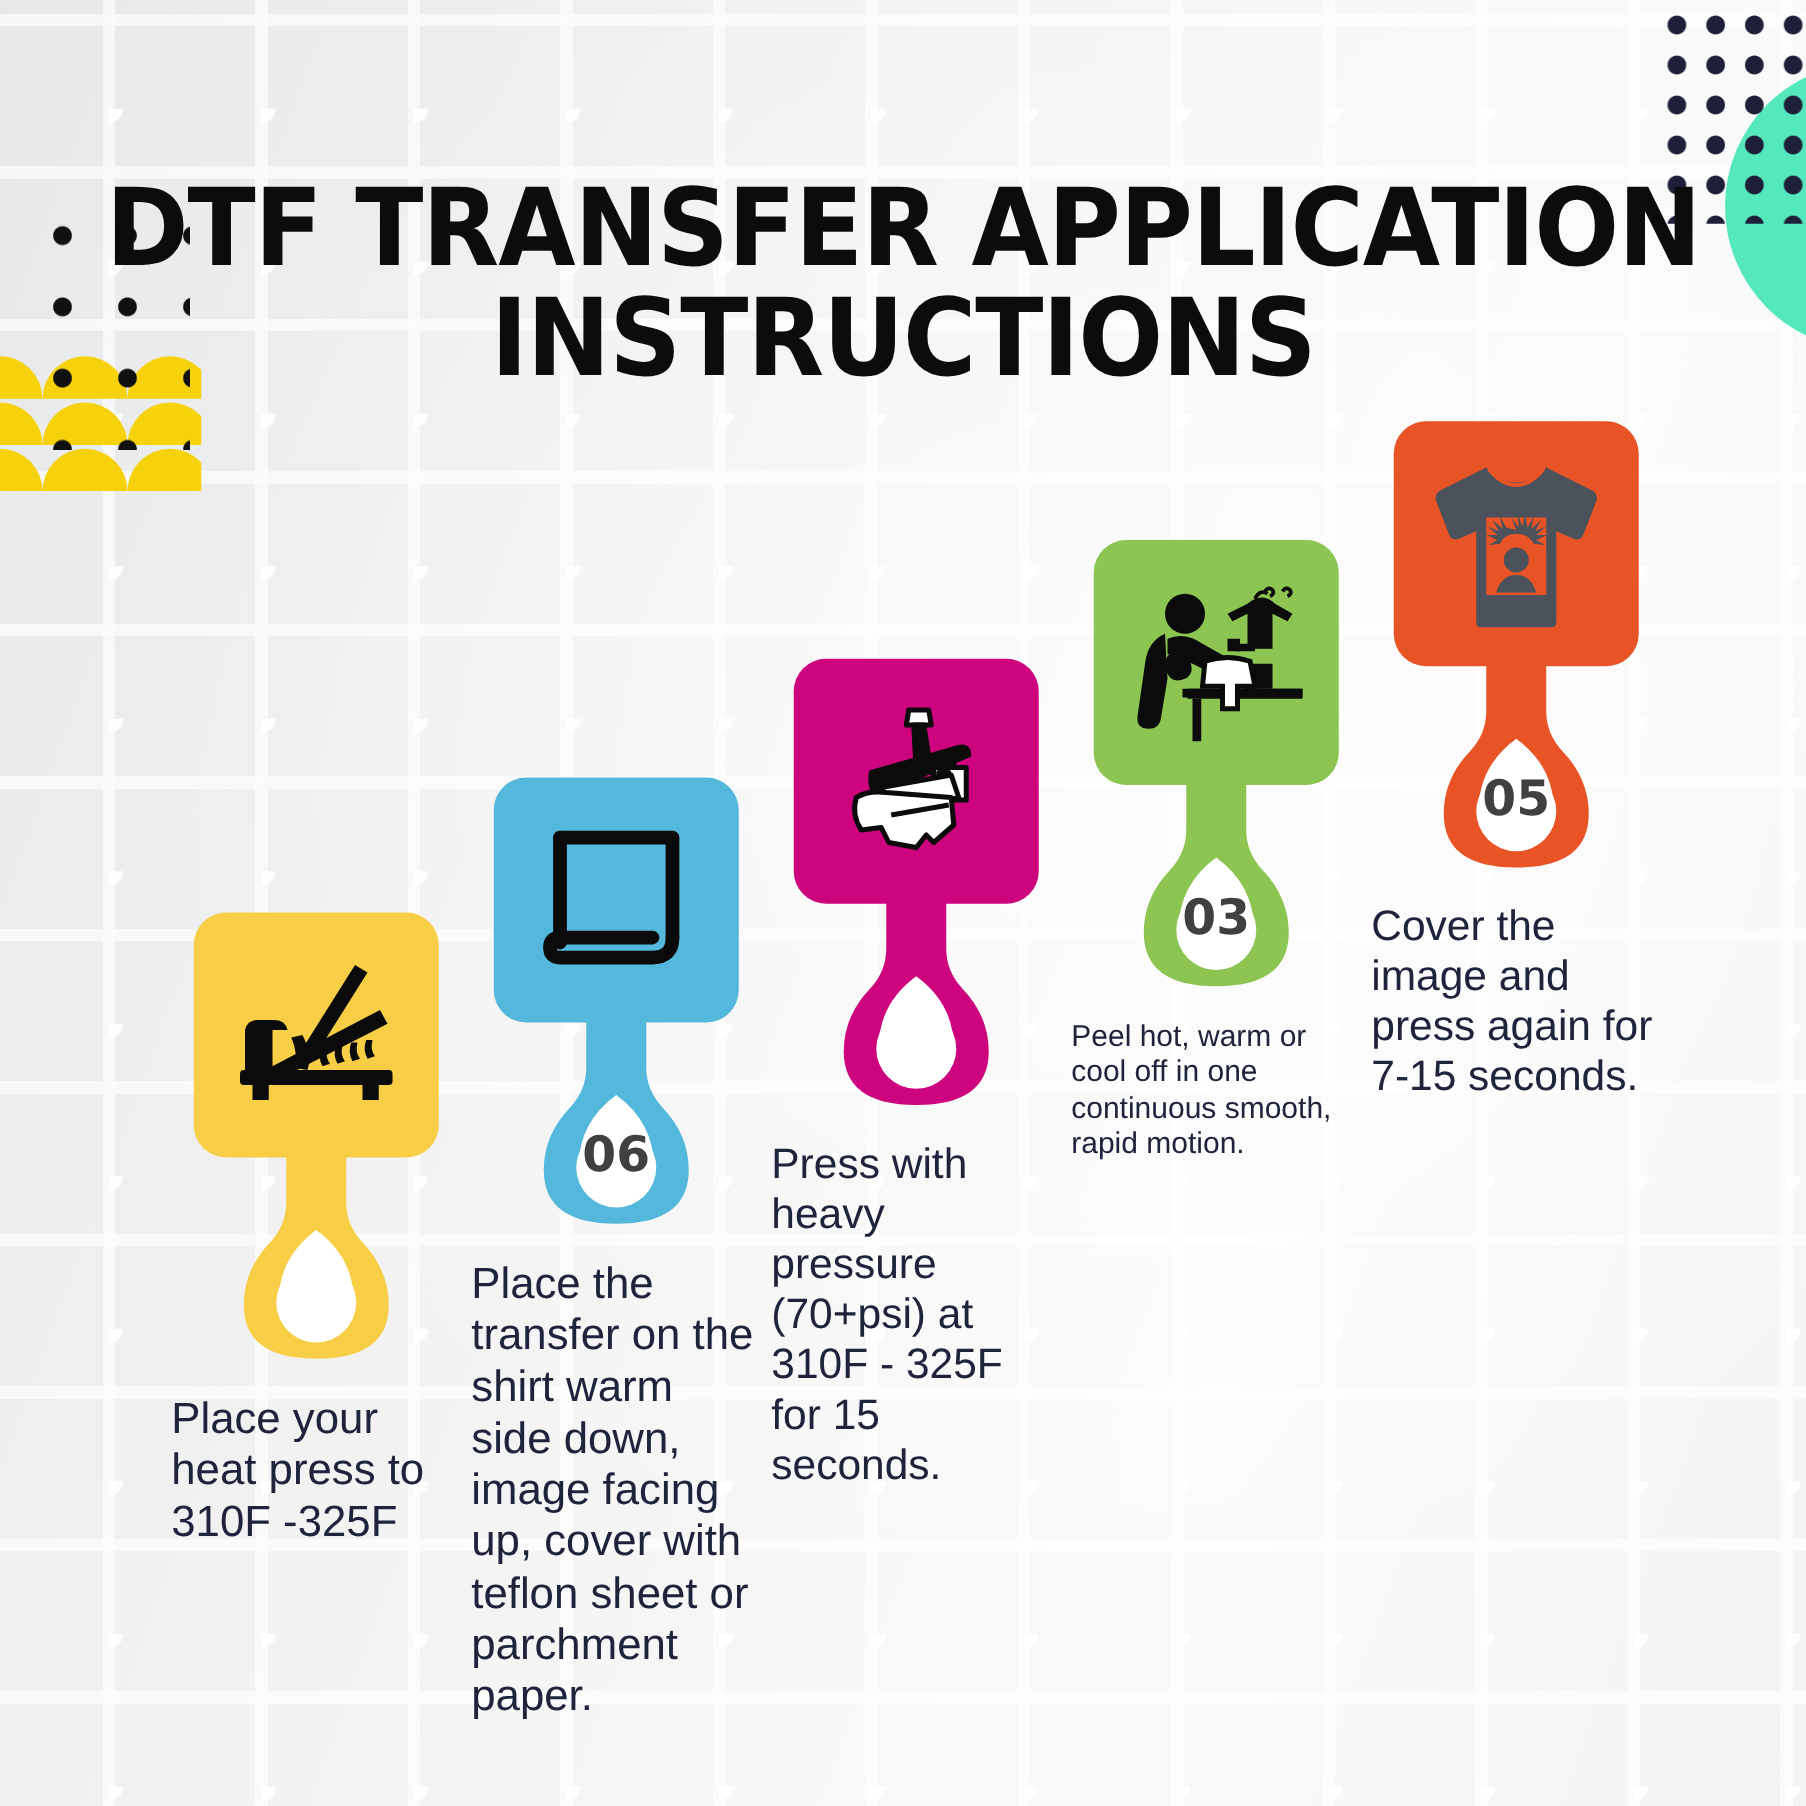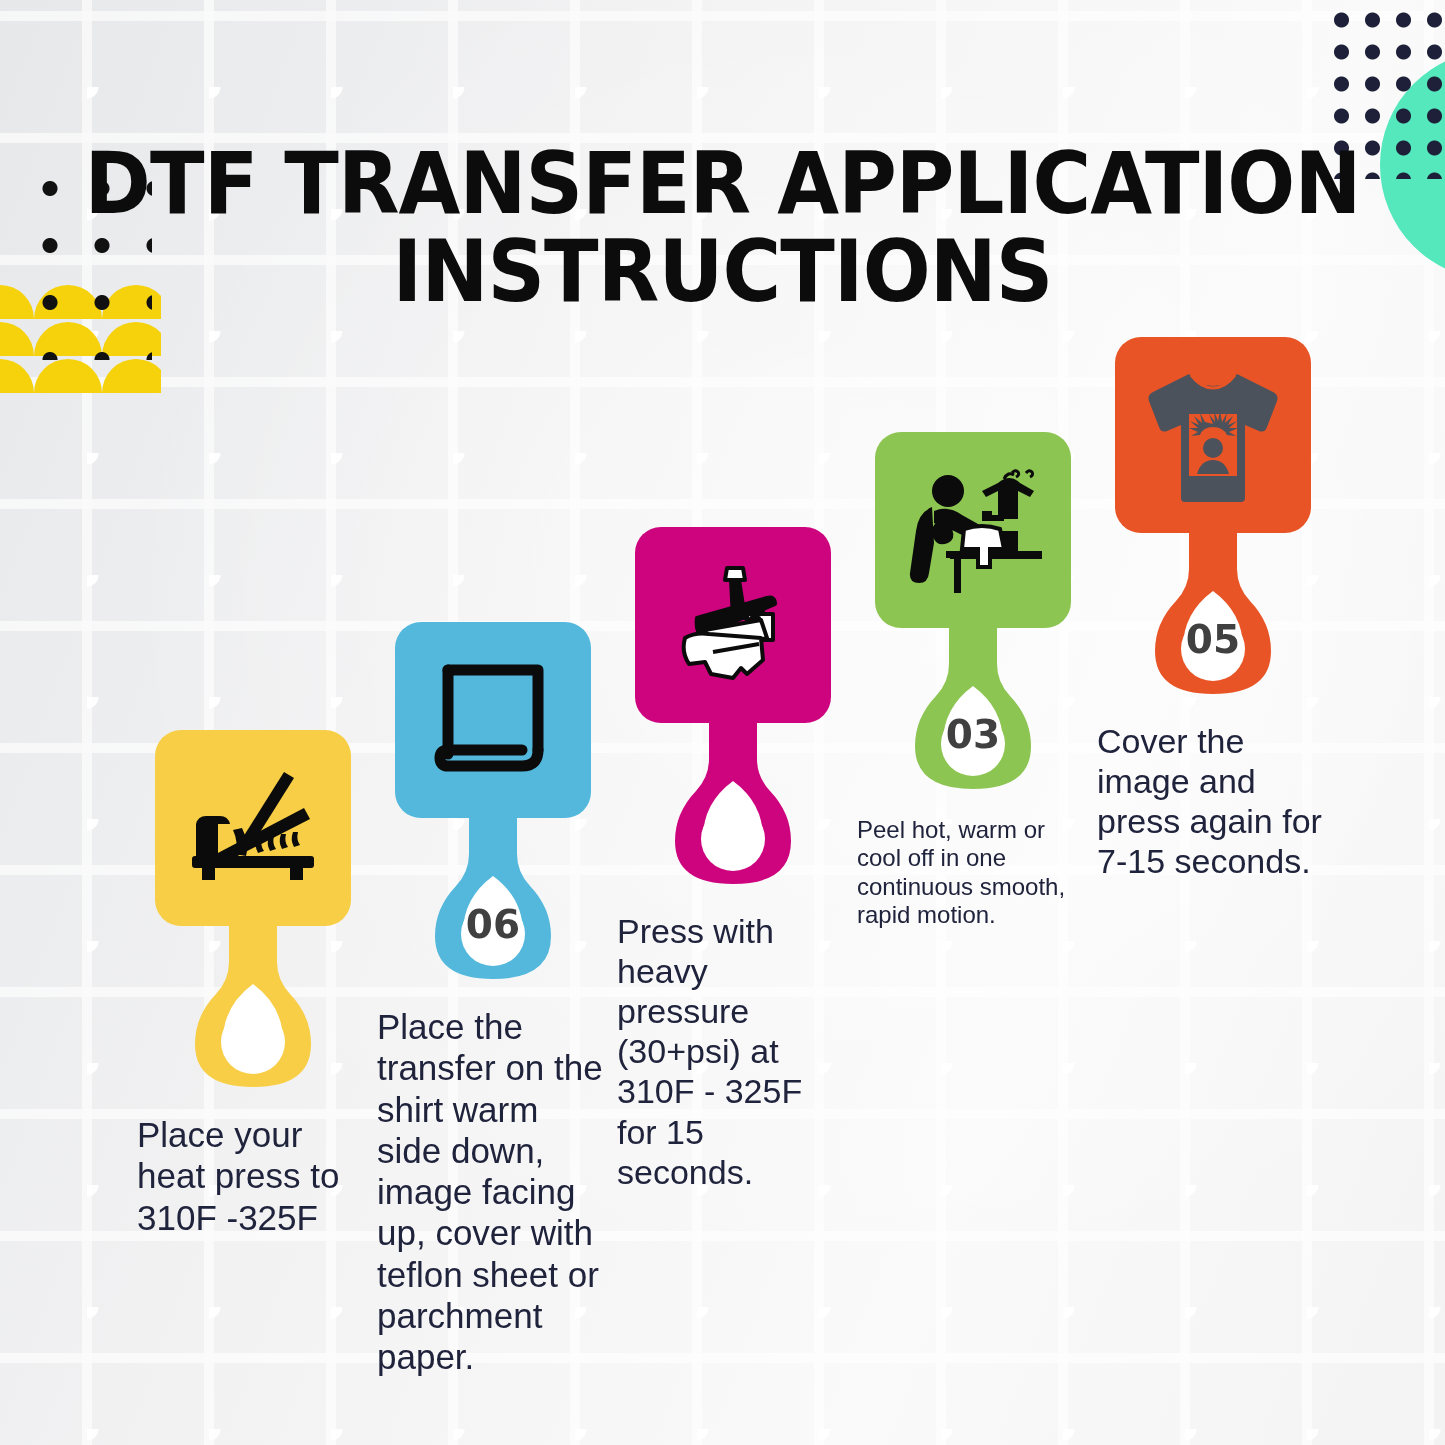--- a/index.html
+++ b/index.html
@@ -229,21 +229,21 @@
         </g>
       </svg>
     </div>
     <div class="connector">
       <svg width="240" height="178" viewBox="0 0 240 178">
         <path d="M96 0 L144 0 L144 38 Q144 56 157 70 Q178 92 178 120 Q178 163 120 163 Q62 163 62 120 Q62 92 83 70 Q96 56 96 38 Z" fill="#CE047F"></path>
         <path d="M120 60 Q150 82 150 117 Q150 147 120 147 Q90 147 90 117 Q90 82 120 60 Z" fill="#ffffff"></path>
         <circle cx="120" cy="118" r="32" fill="#ffffff"></circle>
       </svg>
     </div>
-    <div class="caption">Press with heavy pressure (30+psi) at 310F - 325F for 15 seconds.</div>
+    <div class="caption">Press with heavy pressure (70+psi) at 310F - 325F for 15 seconds.</div>
   </div>
 
   <div class="step" id="step-04">
     <div class="card" style="background:#8CC551">
       <svg width="138" height="126" viewBox="0 0 138 126">
         <g fill="#0b0b0b">
           <circle cx="44" cy="24" r="16"></circle>
           <path d="M28 40 q-14 6 -16 24 l-6 42 q-1 10 9 10 q9 0 10 -10 l5 -30 z"></path>
           <path d="M30 44 q14 -6 28 4 l32 18 l-8 14 l-32 -16 q-12 -4 -20 -8 z"></path>
           <path d="M34 54 q-10 8 -4 18 q4 8 14 4 q8 -4 4 -14 z"></path>

